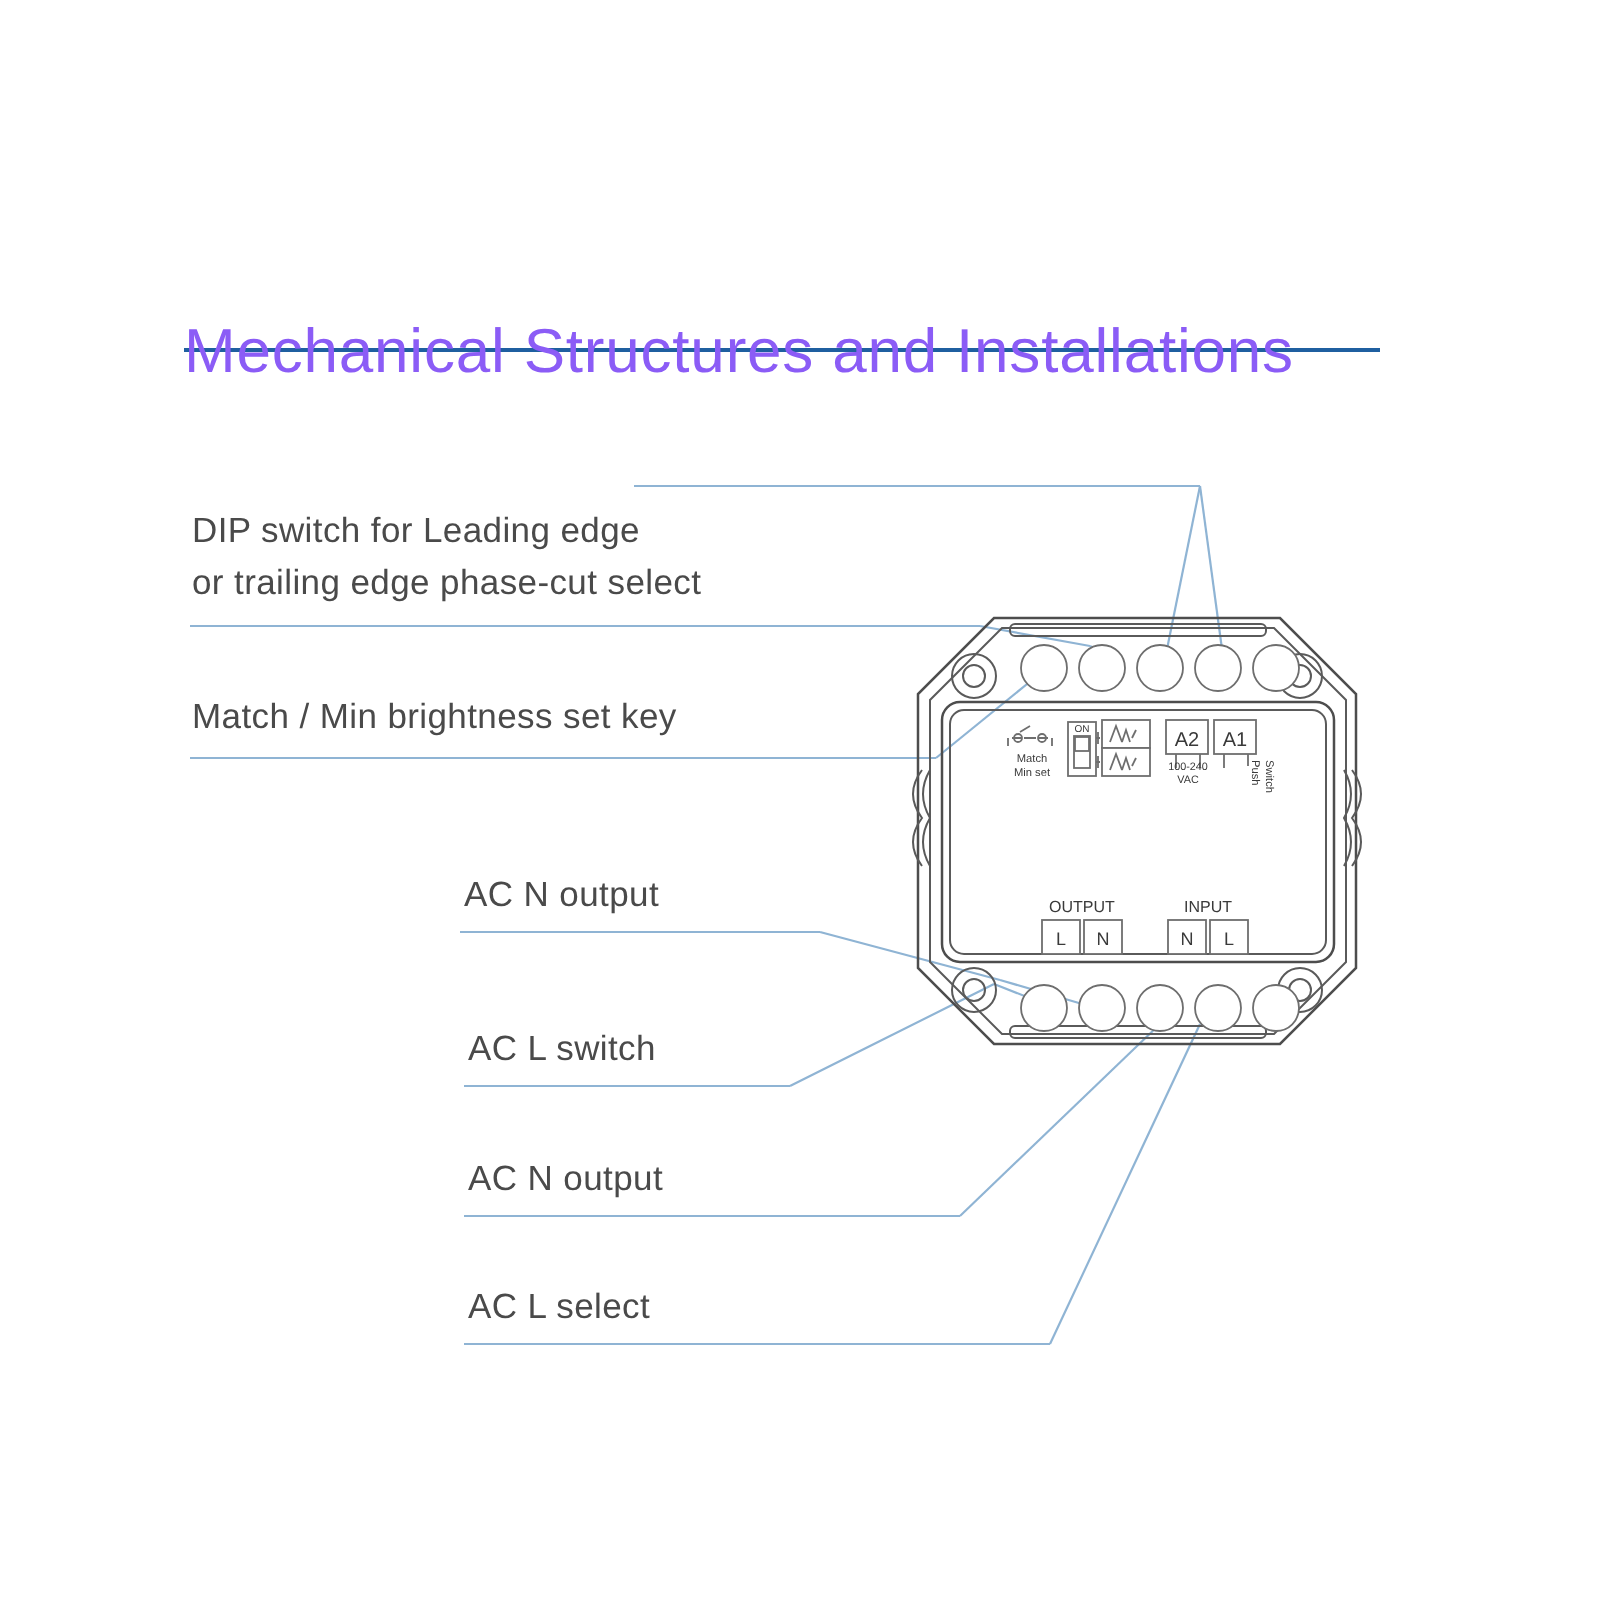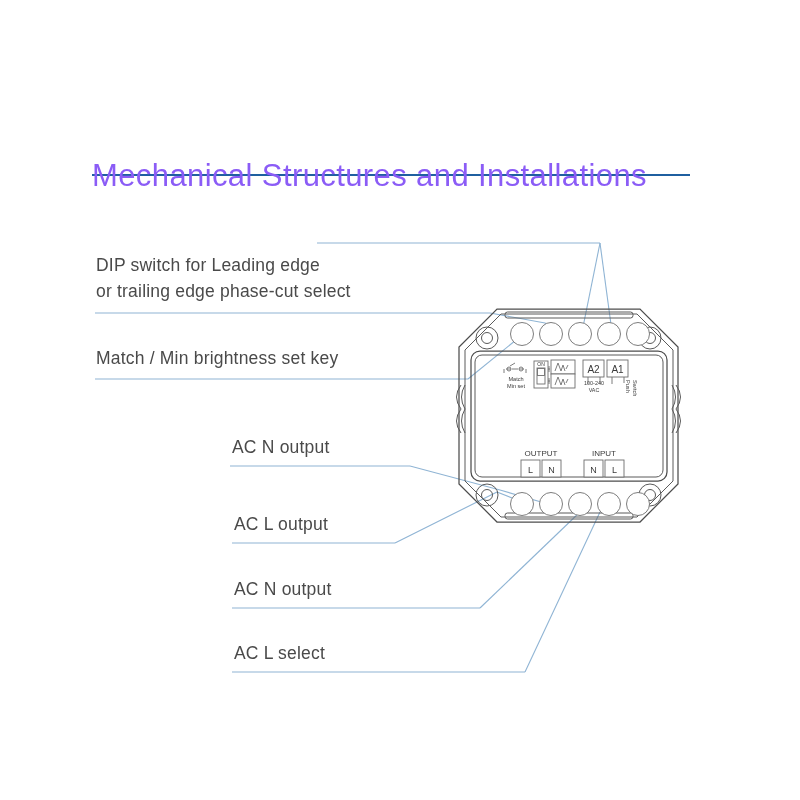--- a/index.html
+++ b/index.html
@@ -205,21 +205,21 @@
 
   <div class="lbl" style="left:96px;top:348px;">
     <span>Match / Min brightness set key</span>
   </div>
 
   <div class="lbl" style="left:232px;top:437px;">
     <span>AC N output</span>
   </div>
 
   <div class="lbl" style="left:234px;top:514px;">
-    <span>AC L output</span>
+    <span>AC L switch</span>
   </div>
 
   <div class="lbl" style="left:234px;top:579px;">
     <span>AC N output</span>
   </div>
 
   <div class="lbl" style="left:234px;top:643px;">
     <span>AC L select</span>
   </div>
 

